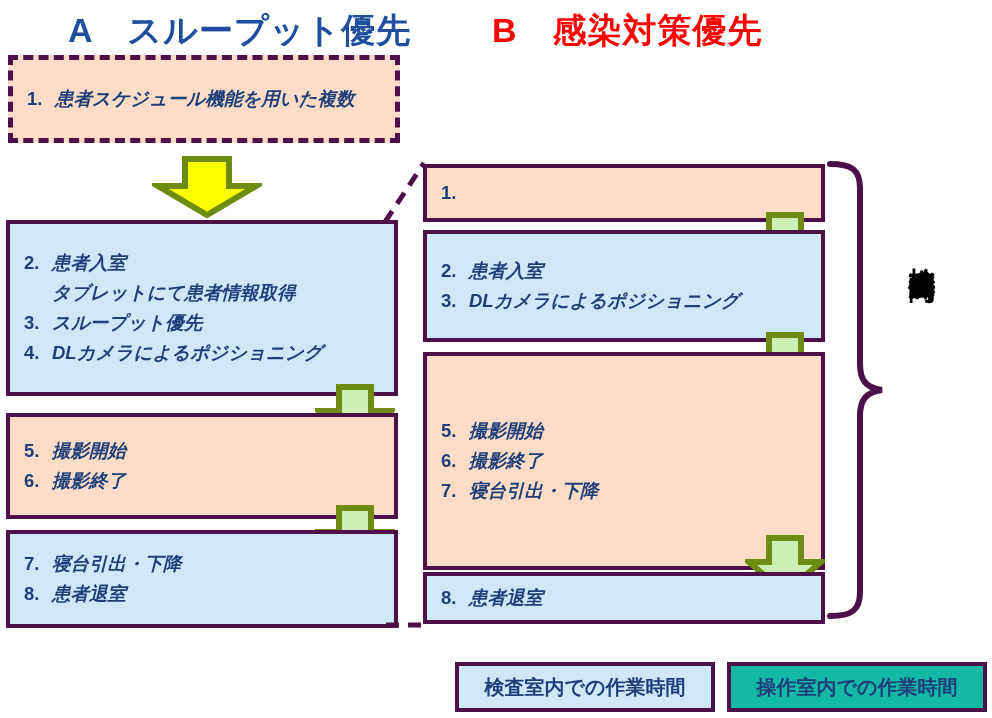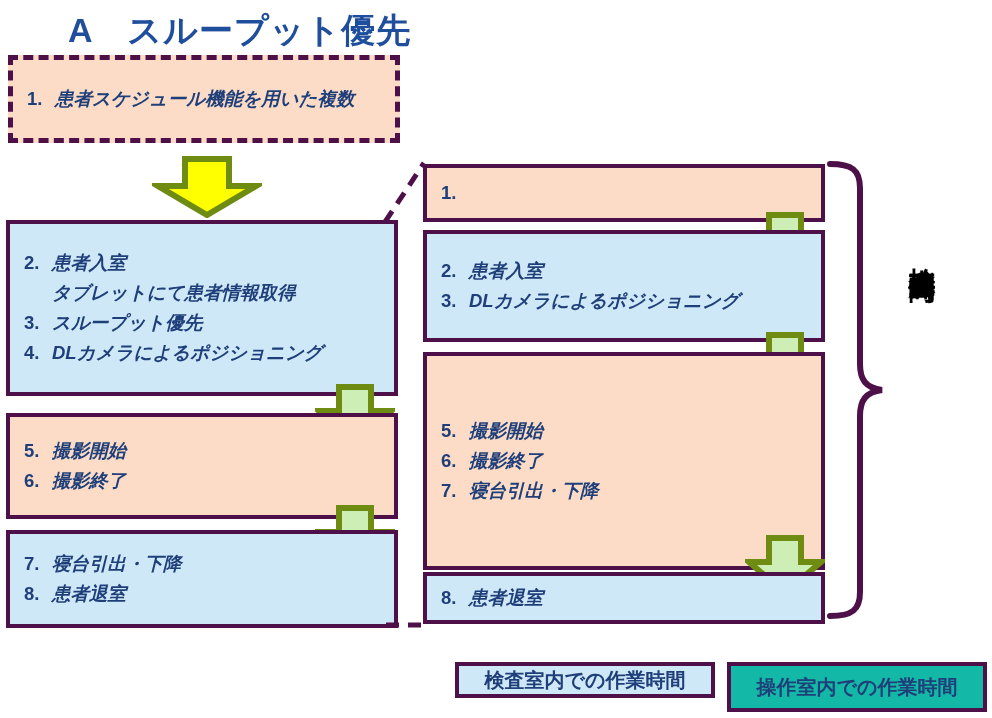--- a/index.html
+++ b/index.html
@@ -86,20 +86,21 @@
   }
   .legend.blue{background:#cfe8f7;}
   .legend.peach{background:#14b8a6;}
 </style>
 </head>
 <body>
 
 <div id="stage">
 
   <div class="col-title" id="title-a">A　スループット優先</div>
+  <div class="col-title" id="title-b">B　感染対策優先</div>
 
   <div class="pbox dashed" id="a-box-prereg" style="left:8px;top:55px;width:392px;height:88px;">
     <div class="line">
       <span class="num">1.</span>
       <span class="txt">患者スケジュール機能を用いた複数</span>
     </div>
   </div>
 
   <div class="arrow" style="left:152px;top:156px;">
     <svg width="110" height="62" viewBox="0 0 110 62">
@@ -226,20 +227,20 @@
 
   <div id="bracket">
     <svg width="60" height="460" viewBox="0 0 60 460">
       <path d="M 4 4 C 26 4 34 10 34 28 L 34 204 C 34 220 40 228 56 230
                C 40 232 34 240 34 256 L 34 432 C 34 450 26 456 4 456" fill="none" stroke="#4D1049" stroke-width="6" stroke-linecap="round"></path>
     </svg>
   </div>
 
   <div id="vlabel">検査所要時間</div>
 
-  <div class="legend blue" style="left:455px;top:662px;width:260px;height:36px;">
+  <div class="legend blue" style="left:455px;top:662px;width:260px;height:50px;">
     <span>検査室内での作業時間</span>
   </div>
   <div class="legend peach" style="left:727px;top:662px;width:260px;height:50px;">
     <span>操作室内での作業時間</span>
   </div>
 
 </div>
 
 </body></html>

